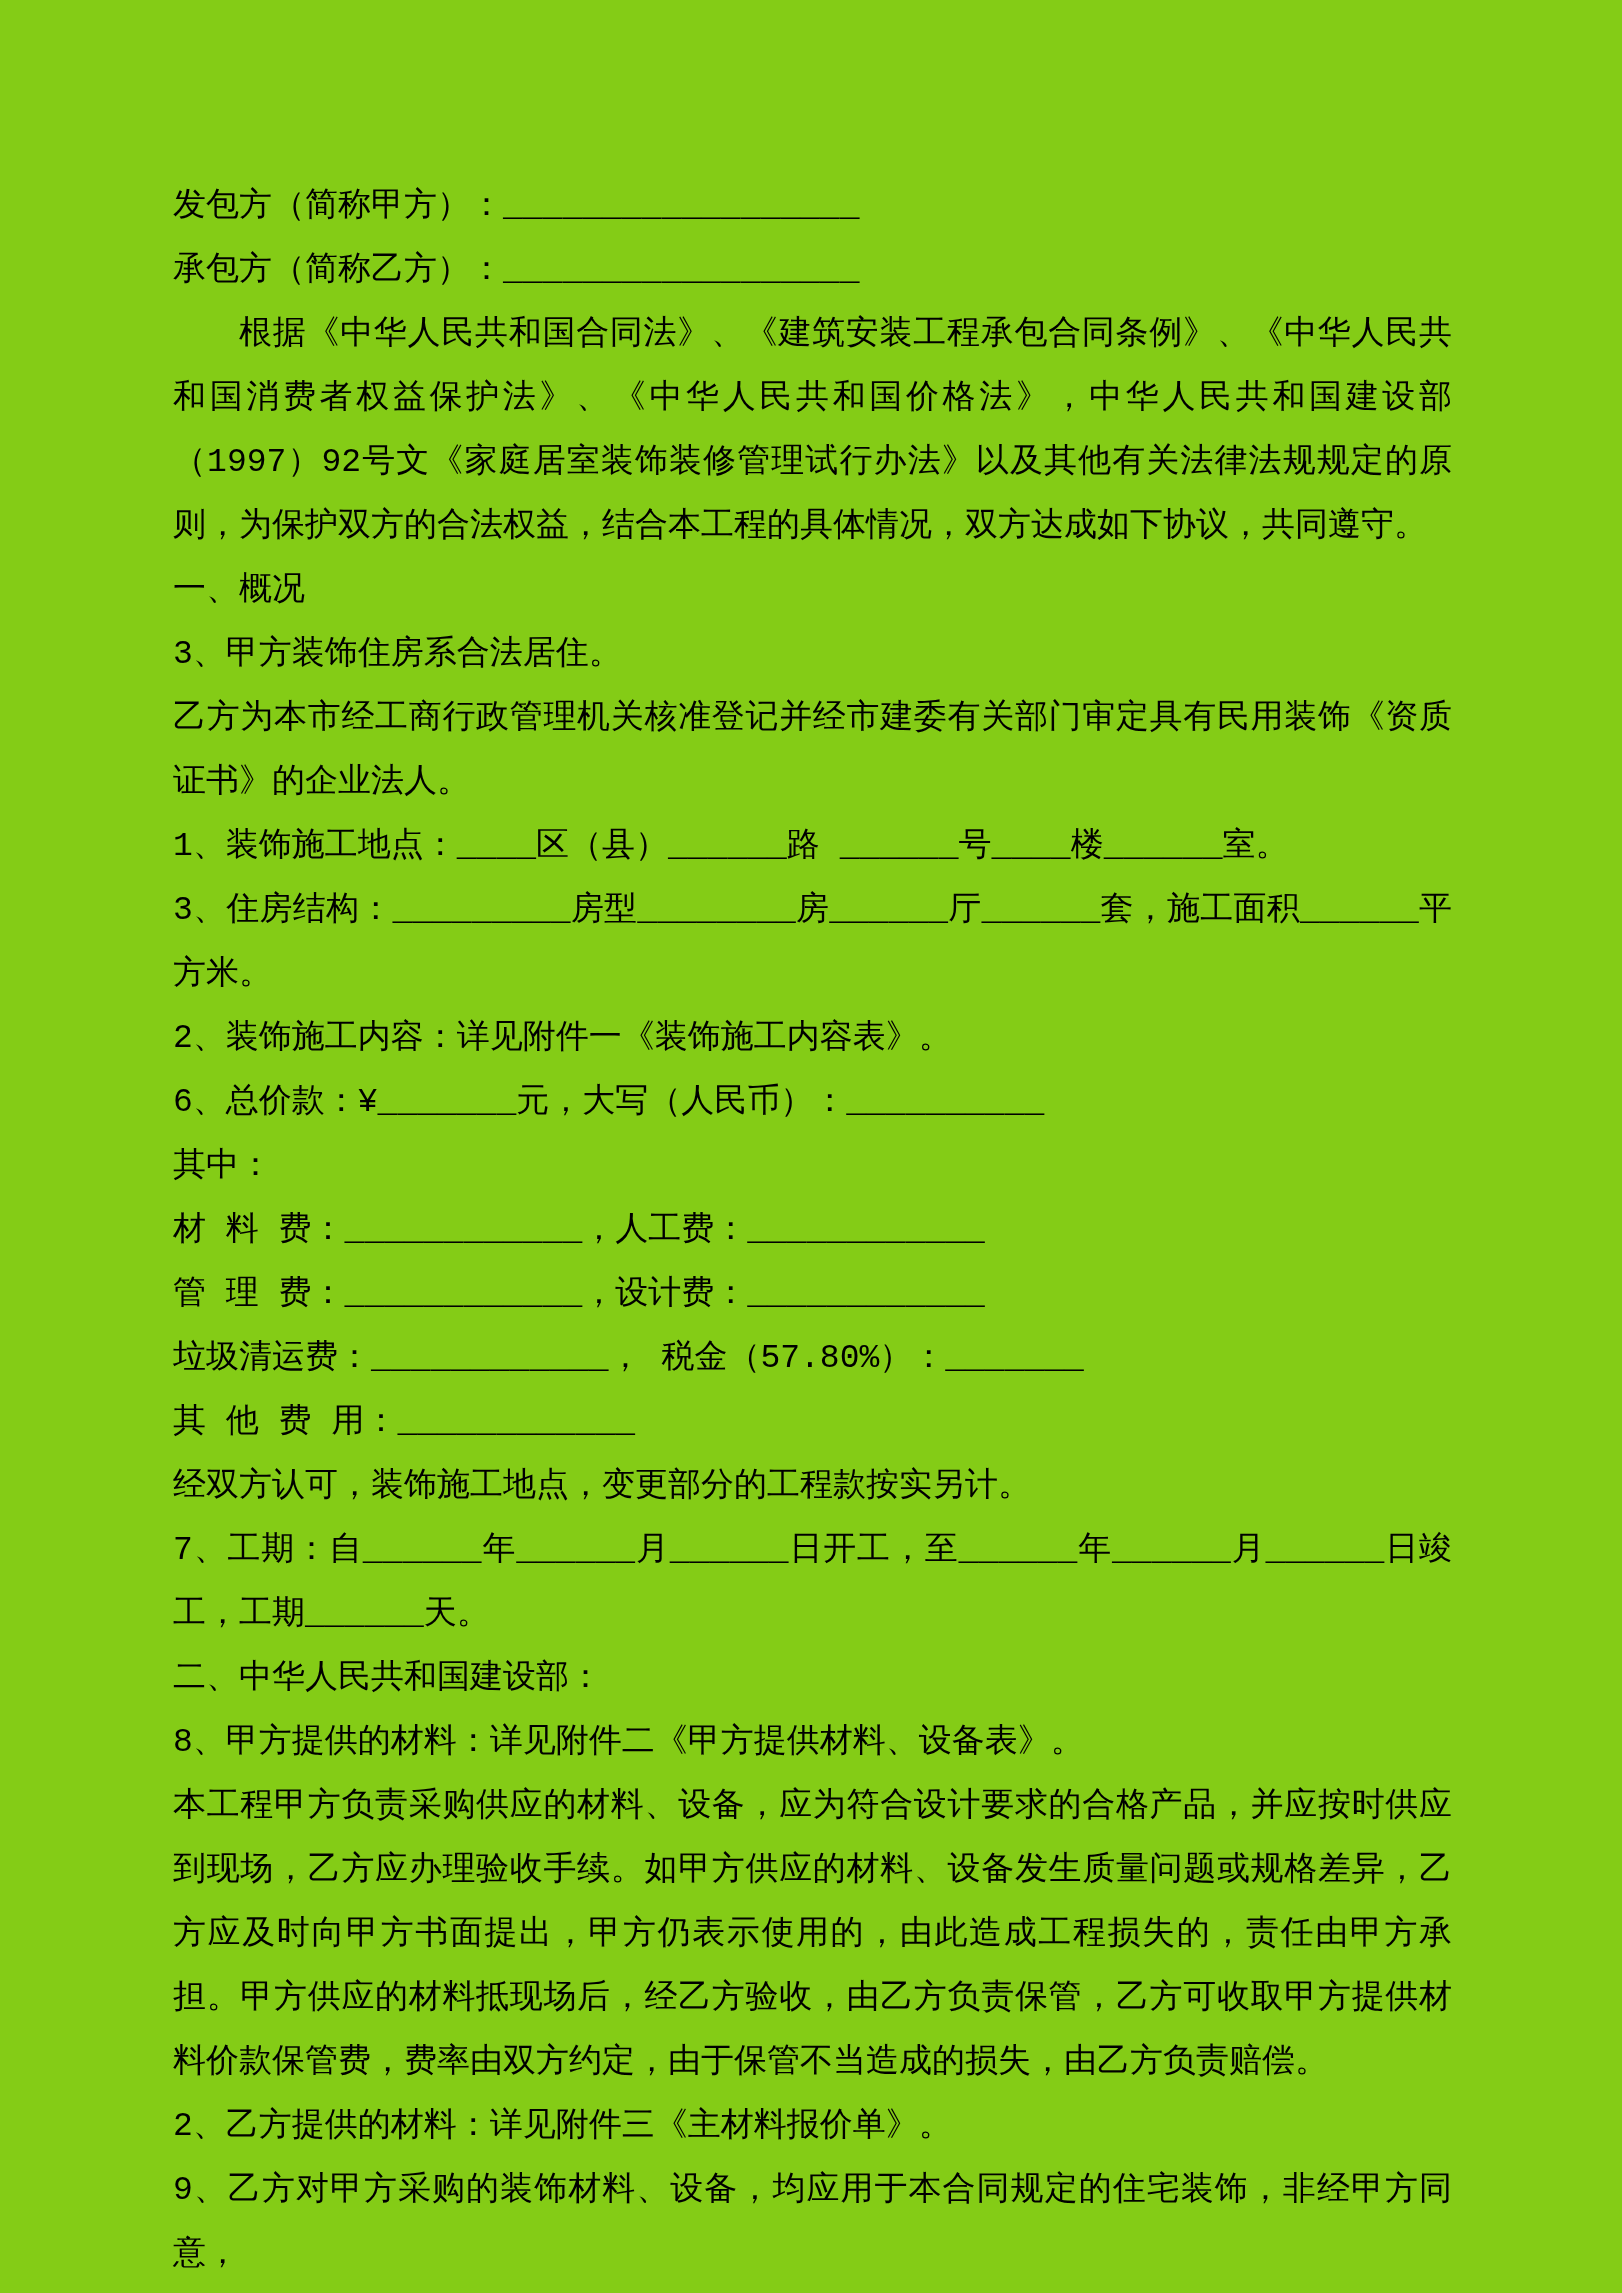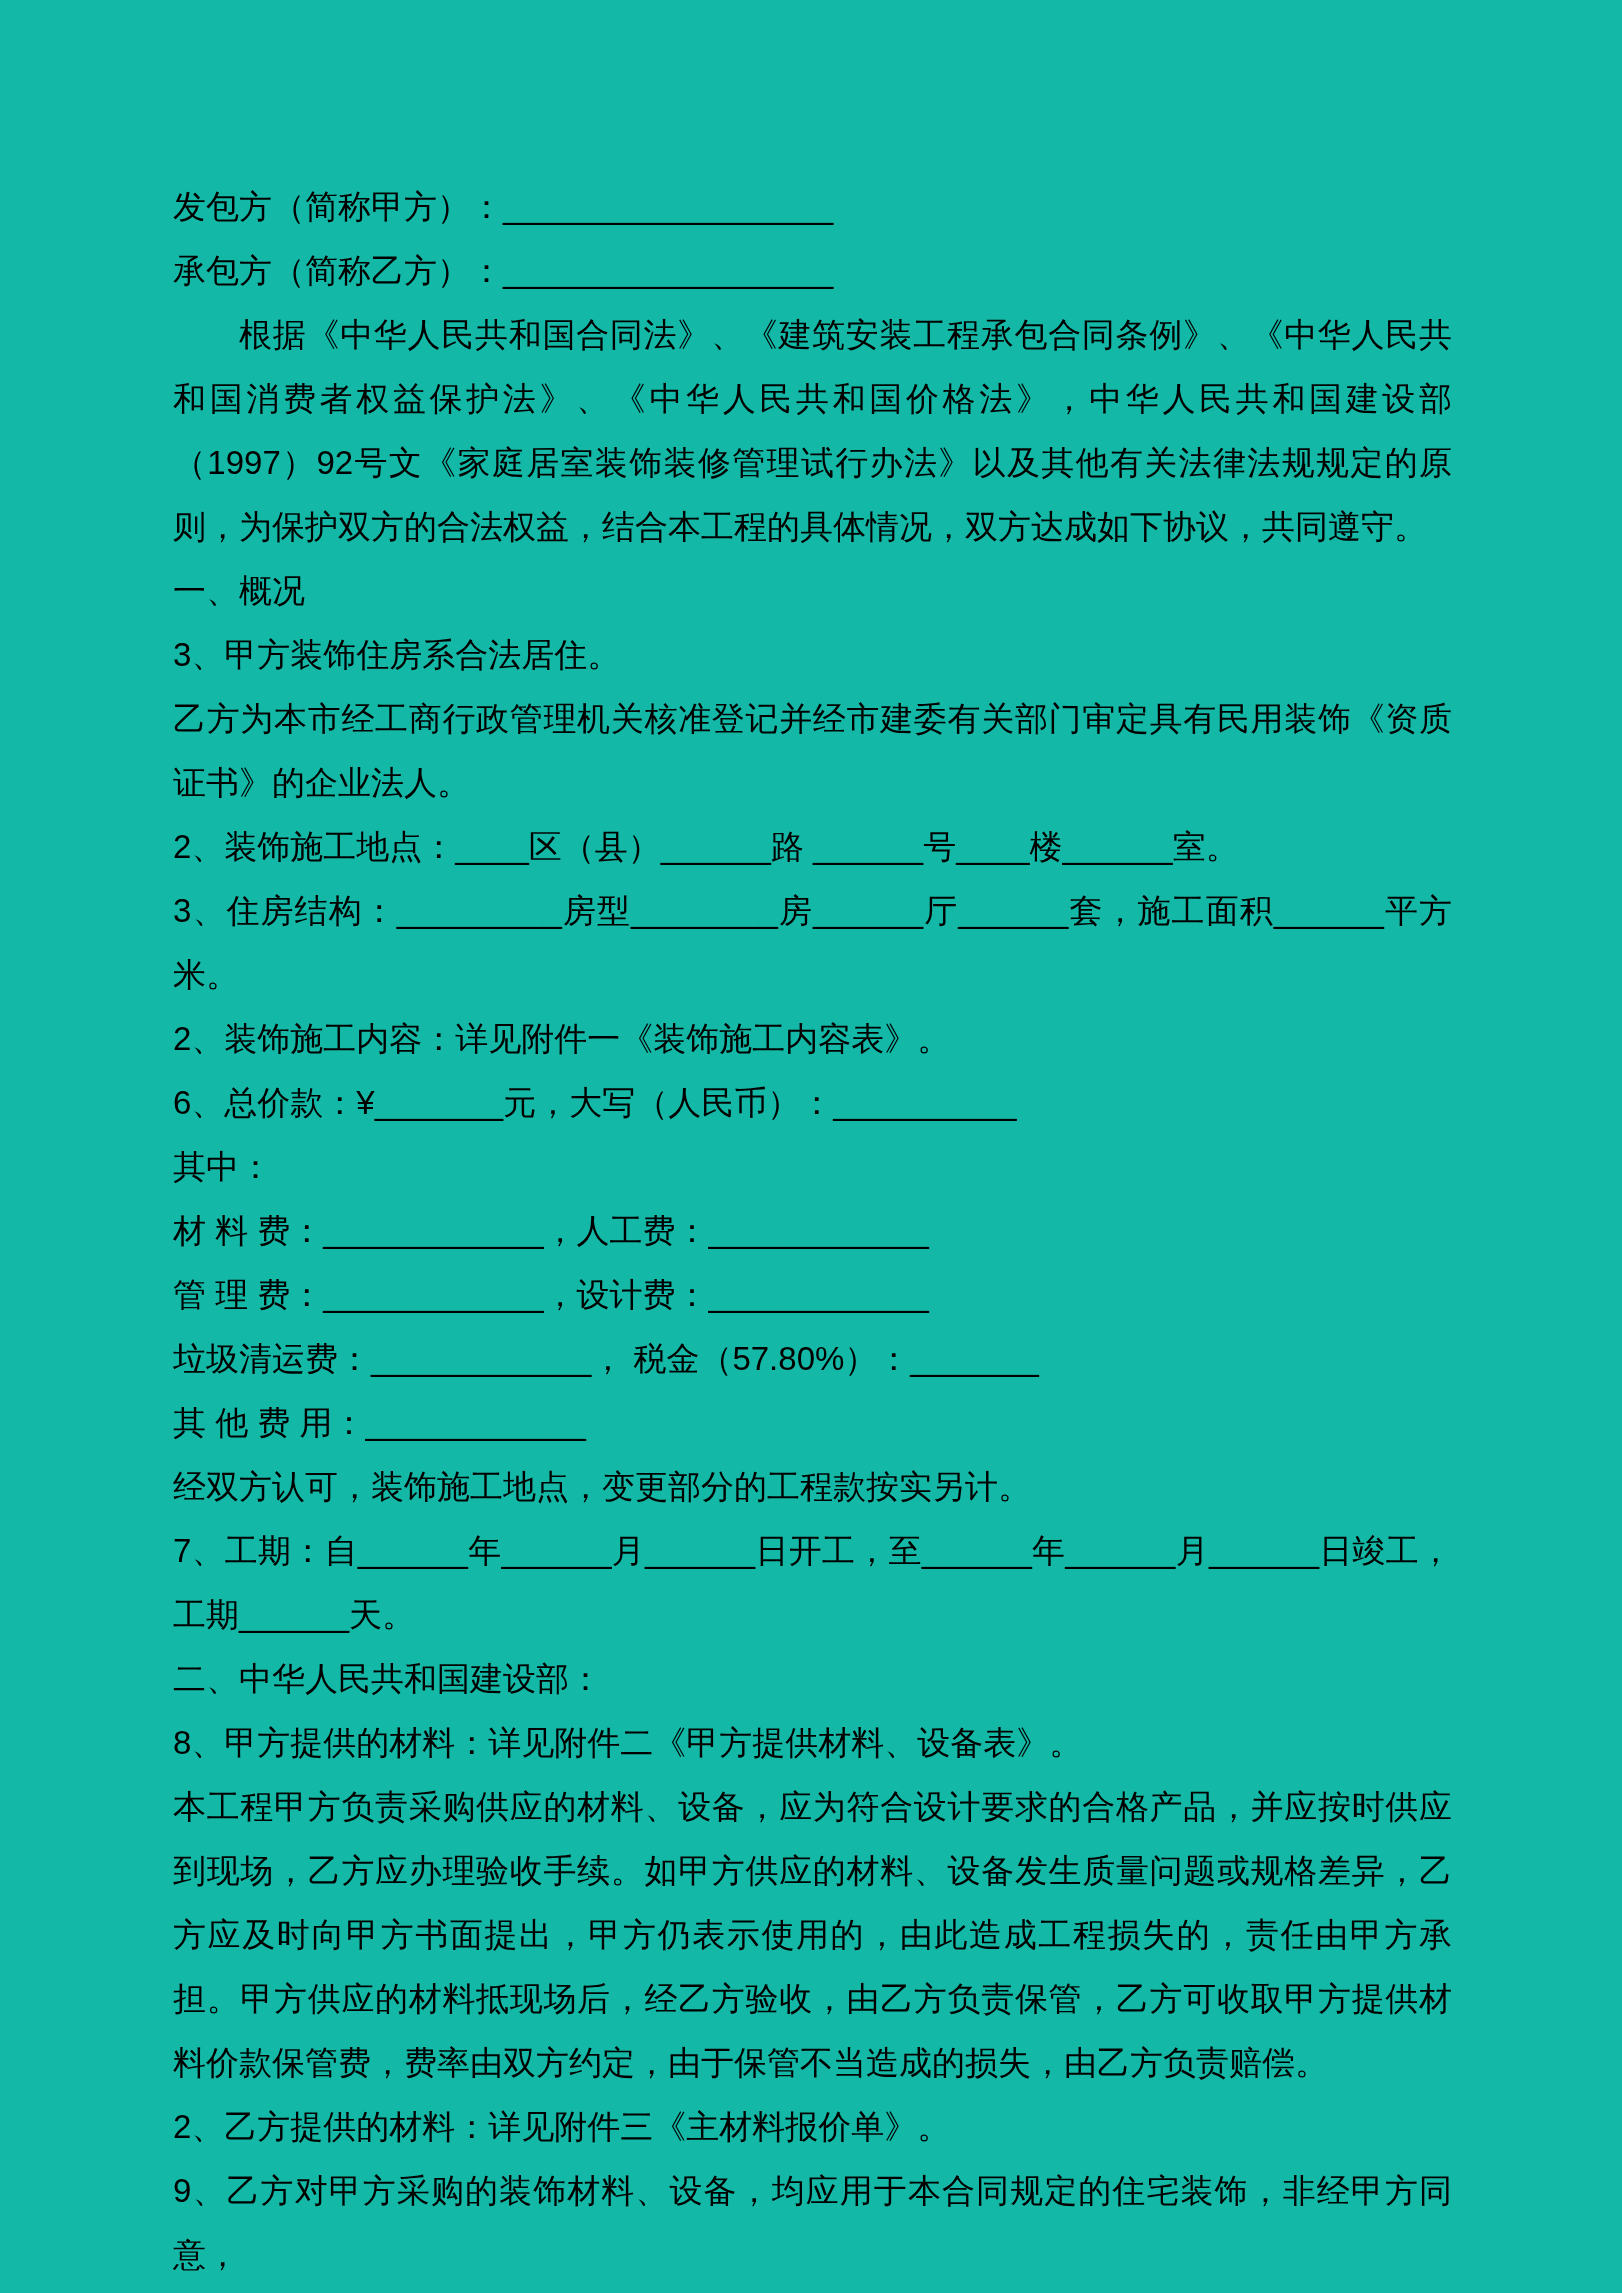--- a/index.html
+++ b/index.html
@@ -6,23 +6,23 @@
     margin: 0;
     padding: 0;
     background: #ffffff;
   }
   .page {
     position: relative;
     width: 1623px;
     height: 2294px;
     box-sizing: border-box;
     padding: 175px 171px 55px 173px;
-    background: #14b8a6;
+    background: #84cc16;
     color: #000000;
-    font-family: Liberation Sans, sans-serif;
+    font-family: Liberation Mono, monospace;
     font-size: 33px;
     line-height: 64px;
     overflow: hidden;
   }
   .para {
     margin: 0;
     padding: 0;
     text-align: justify;
     word-break: normal;
   }
@@ -33,21 +33,21 @@
 </head>
 <body>
 
 <div class="page">
   <p class="para">发包方（简称甲方）：__________________</p>
   <p class="para">承包方（简称乙方）：__________________</p>
   <p class="para indent">根据《中华人民共和国合同法》、《建筑安装工程承包合同条例》、《中华人民共和国消费者权益保护法》、《中华人民共和国价格法》，中华人民共和国建设部（1997）92号文《家庭居室装饰装修管理试行办法》以及其他有关法律法规规定的原则，为保护双方的合法权益，结合本工程的具体情况，双方达成如下协议，共同遵守。</p>
   <p class="para">一、概况</p>
   <p class="para">3、甲方装饰住房系合法居住。</p>
   <p class="para">乙方为本市经工商行政管理机关核准登记并经市建委有关部门审定具有民用装饰《资质证书》的企业法人。</p>
-  <p class="para">2、装饰施工地点：____区（县）______路 ______号____楼______室。</p>
+  <p class="para">1、装饰施工地点：____区（县）______路 ______号____楼______室。</p>
   <p class="para">3、住房结构：_________房型________房______厅______套，施工面积______平方米。</p>
   <p class="para">2、装饰施工内容：详见附件一《装饰施工内容表》。</p>
   <p class="para">6、总价款：¥_______元，大写（人民币）：__________</p>
   <p class="para">其中：</p>
   <p class="para">材 料 费：____________，人工费：____________</p>
   <p class="para">管 理 费：____________，设计费：____________</p>
   <p class="para">垃圾清运费：____________， 税金（57.80%）：_______</p>
   <p class="para">其 他 费 用：____________</p>
   <p class="para">经双方认可，装饰施工地点，变更部分的工程款按实另计。</p>
   <p class="para">7、工期：自______年______月______日开工，至______年______月______日竣工，工期______天。</p>

